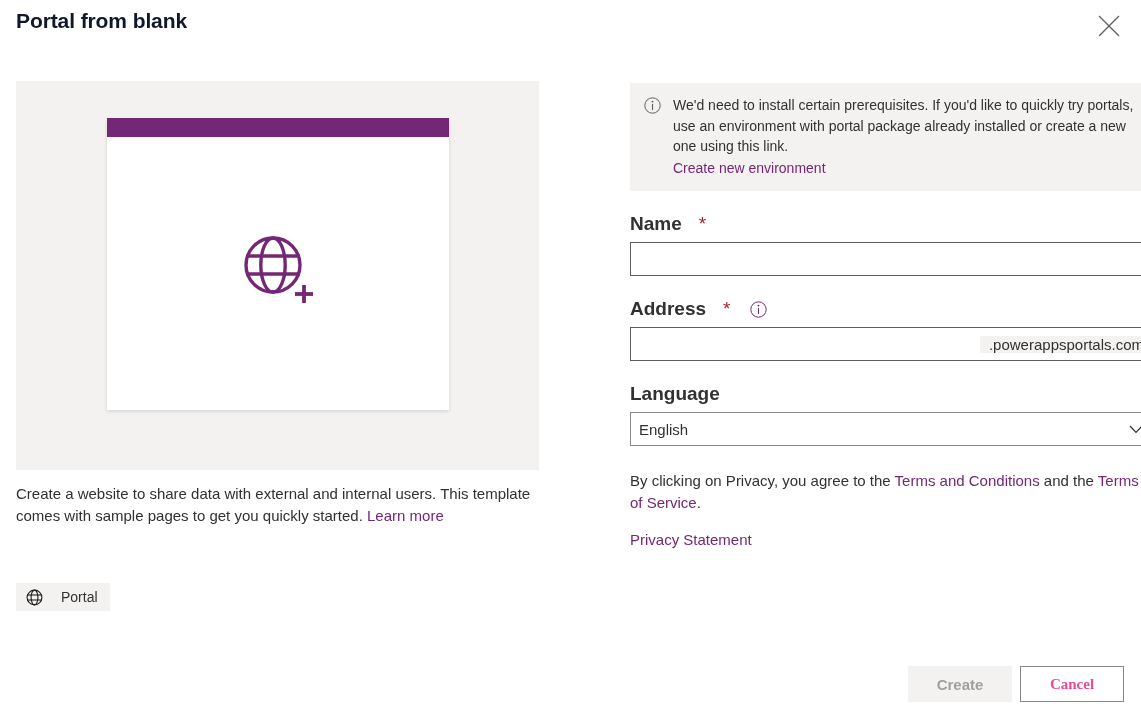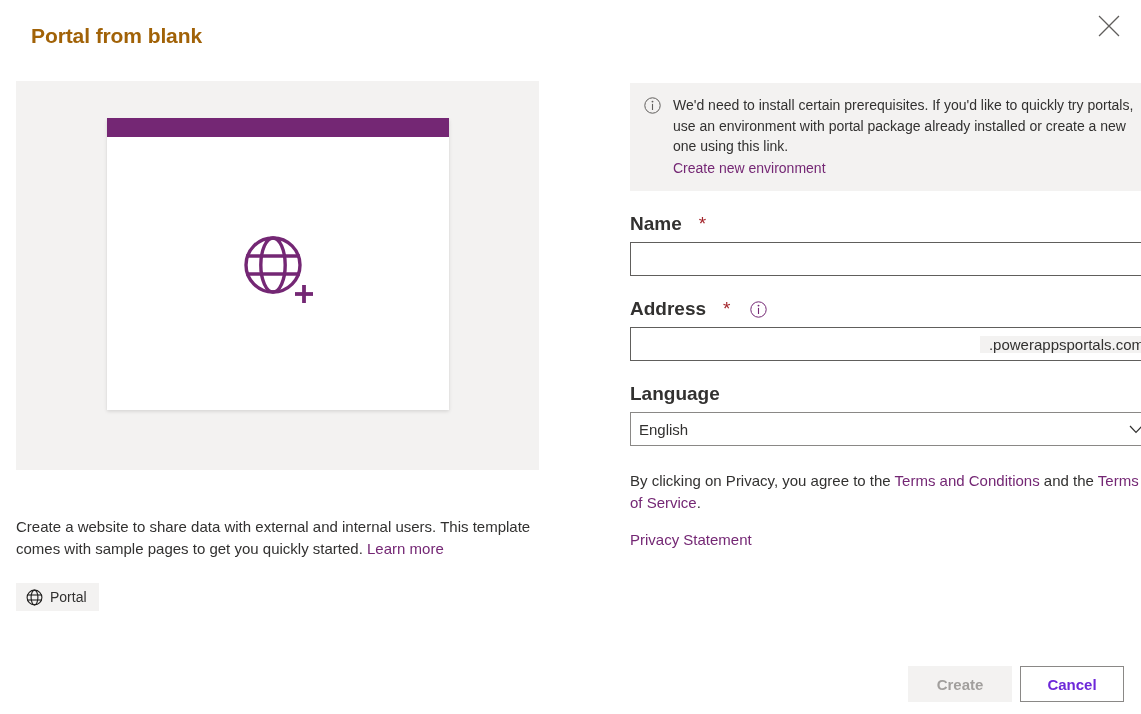--- a/index.html
+++ b/index.html
@@ -19,23 +19,23 @@
     -webkit-font-smoothing: antialiased;
   }
 
   
   .dialog-title {
     position: absolute;
     left: 16px;
     top: 9px;
     font-size: 21px;
     font-weight: bold;
-    color: #a16207;
+    color: #0f172a;
     letter-spacing: -0.1px;
-    margin: 15px;
+    margin: 0;
   }
   .close-button {
     position: absolute;
     right: 10px;
     top: 8px;
     width: 44px;
     height: 36px;
     display: flex;
     align-items: center;
     justify-content: center;
@@ -73,40 +73,40 @@
     height: calc(100% - 19px);
     display: flex;
     align-items: center;
     justify-content: center;
   }
   .preview-globe { display: block; }
 
   .template-description {
     position: absolute;
     left: 16px;
-    top: 516px;
+    top: 483px;
     width: 530px;
     font-size: 15px;
     line-height: 22px;
     color: #323130;
   }
   .inline-link {
     color: #742774;
     text-decoration: none;
     cursor: pointer;
   }
 
   .tag-chip {
     position: absolute;
     left: 16px;
     top: 583px;
     height: 28px;
     display: inline-flex;
     align-items: center;
-    gap: 7px;
+    gap: 18px;
     padding: 0 12px 0 10px;
     background: #f3f2f1;
     font-size: 14px;
     color: #323130;
     cursor: default;
   }
   .tag-chip svg { display: block; flex: 0 0 auto; }
 
   
   .form-pane {
@@ -255,21 +255,22 @@
   }
   .btn-primary-disabled {
     background: #f3f2f1;
     border: 1px solid #f3f2f1;
     color: #a19f9d;
     cursor: default;
   }
   .btn-secondary {
     background: #ffffff;
     border: 1px solid #8a8886;
-    color: #6d28d9;
+    color: #ec4899;
+    font-family: Liberation Serif, serif;
   }
 </style>
 </head>
 <body>
 
 <h1 class="dialog-title">Portal from blank</h1>
 
 <button class="close-button" aria-label="Close">
   <span>
     <svg width="22" height="22" viewBox="0 0 22 22" aria-hidden="true">

